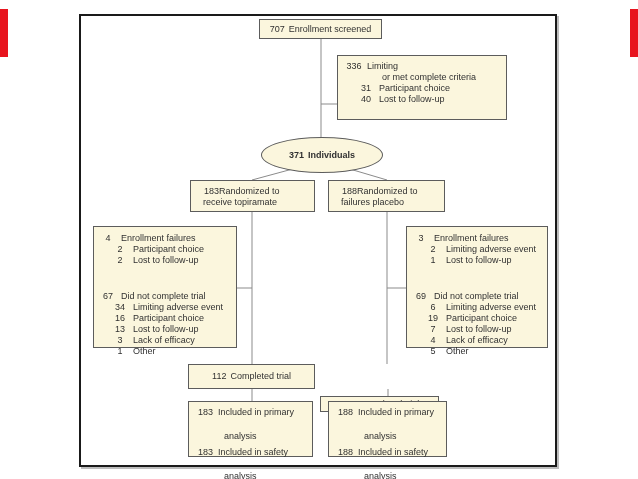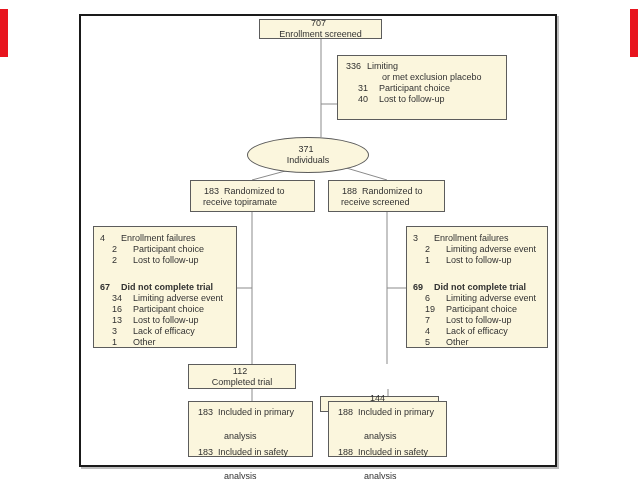--- a/index.html
+++ b/index.html
@@ -19,38 +19,38 @@
     box-shadow:2px 2px 0 #bdbdbd;
   }
 
   svg.lines{position:absolute;left:0;top:0;pointer-events:none;}
   svg.lines path{stroke:#8b8b8b;stroke-width:1;fill:none;}
 
   .bx{
     position:absolute;background:#fbf6dd;border:1px solid #5c5c5c;
     box-sizing:border-box;font-size:9px;line-height:11px;color:#313131;
   }
-  .c1{display:flex;align-items:center;justify-content:center;white-space:nowrap;flex-direction:column;}
+  .c1{display:flex;align-items:center;justify-content:center;white-space:nowrap;}
   .c1 .num{margin-right:4px;}
   .ellipse{border-radius:50%;}
 
   
   .listbox{padding:6px 4px 5px 6px;}
   .row{display:flex;white-space:nowrap;}
   .row.ind{margin-left:12px;}
-  .row.gap{margin-top:16px;font-weight:bold;}
-  .row .num{width:16px;text-align:left;flex:none;}
+  .row.gap{margin-top:25px;}
+  .row .num{width:16px;text-align:center;flex:none;}
   .row .lbl{margin-left:5px;}
   .row.wrap .lbl{margin-left:8px;}
 
   
   .arm{padding:5px 0 0 12px;white-space:nowrap;}
   .arm .r1{display:flex;}
   .arm .r1 .num{width:16px;text-align:right;flex:none;}
-  .arm .r1 .lbl{margin-left:5px;}
+  .arm .r1 .lbl{}
   .arm .r2{}
 
   
   .anbox{padding:5px 4px 4px 8px;}
   .arow{display:flex;white-space:nowrap;}
   .arow.gap{margin-top:5px;}
   .arow .num{width:16px;text-align:right;flex:none;}
   .arow .albl{margin-left:5px;}
   .arow .al2{margin-left:6px;margin-top:13px;}
 </style>
@@ -83,53 +83,53 @@
 <div class="bx listbox" style="left:337px;top:55px;width:170px;height:65px;padding:5px 4px 4px 8px;">
 
     <div class="row">
       <span class="num">336</span>
       <span class="lbl">Limiting</span>
     </div>
 
 
     <div class="row ind wrap">
       <span class="num"></span>
-      <span class="lbl">or met exclusion placebo</span>
+      <span class="lbl">or met complete criteria</span>
     </div>
 
     <div class="row ind">
       <span class="num">31</span>
       <span class="lbl">Participant choice</span>
     </div>
 
     <div class="row ind">
       <span class="num">40</span>
       <span class="lbl">Lost to follow-up</span>
     </div>
   </div>
 
-<div class="bx ellipse c1" style="left:247px;top:137px;width:122px;height:36px;">
+<div class="bx ellipse c1" style="left:261px;top:137px;width:122px;height:36px;font-weight:bold;">
   <span class="num">371</span>
   <span>Individuals</span>
 </div>
 
 <div class="bx arm" style="left:190px;top:180px;width:125px;height:32px;">
   <div class="r1">
     <span class="num">183</span>
     <span class="lbl">Randomized to</span>
   </div>
   <div class="r2">receive topiramate</div>
 </div>
 
 <div class="bx arm" style="left:328px;top:180px;width:117px;height:32px;">
   <div class="r1">
     <span class="num">188</span>
     <span class="lbl">Randomized to</span>
   </div>
-  <div class="r2">receive screened</div>
+  <div class="r2">failures placebo</div>
 </div>
 
 <div class="bx listbox" style="left:93px;top:226px;width:144px;height:122px;">
 
     <div class="row">
       <span class="num">4</span>
       <span class="lbl">Enrollment failures</span>
     </div>
 
     <div class="row ind">
@@ -214,21 +214,21 @@
       <span class="num">4</span>
       <span class="lbl">Lack of efficacy</span>
     </div>
 
     <div class="row ind">
       <span class="num">5</span>
       <span class="lbl">Other</span>
     </div>
   </div>
 
-<div class="bx c1" style="left:188px;top:364px;width:108px;height:25px;">
+<div class="bx c1" style="left:188px;top:364px;width:127px;height:25px;">
   <span class="num">112</span>
   <span>Completed trial</span>
 </div>
 <div class="bx c1" style="left:320px;top:364px;width:119px;height:16px;margin-top:32px;">
   <span class="num">144</span>
   <span>Completed trial</span>
 </div>
 
 <div class="bx anbox" style="left:188px;top:401px;width:125px;height:56px;">
 

